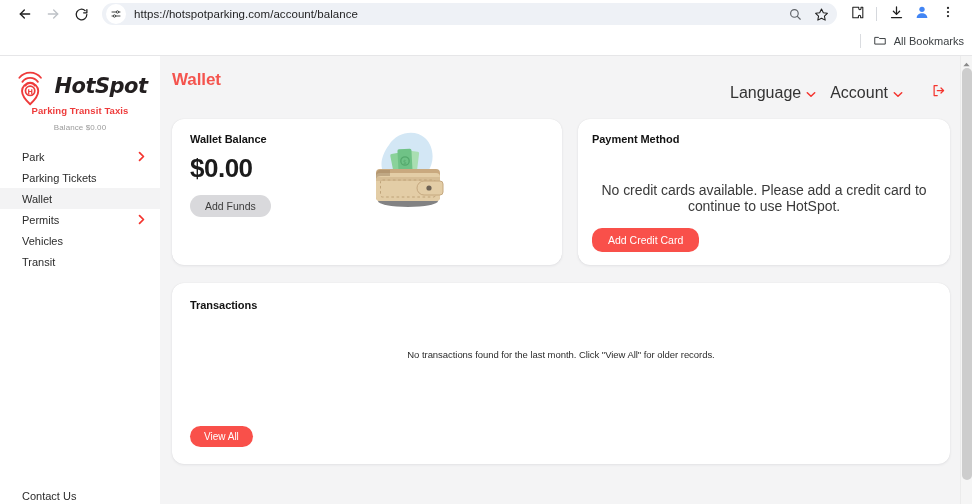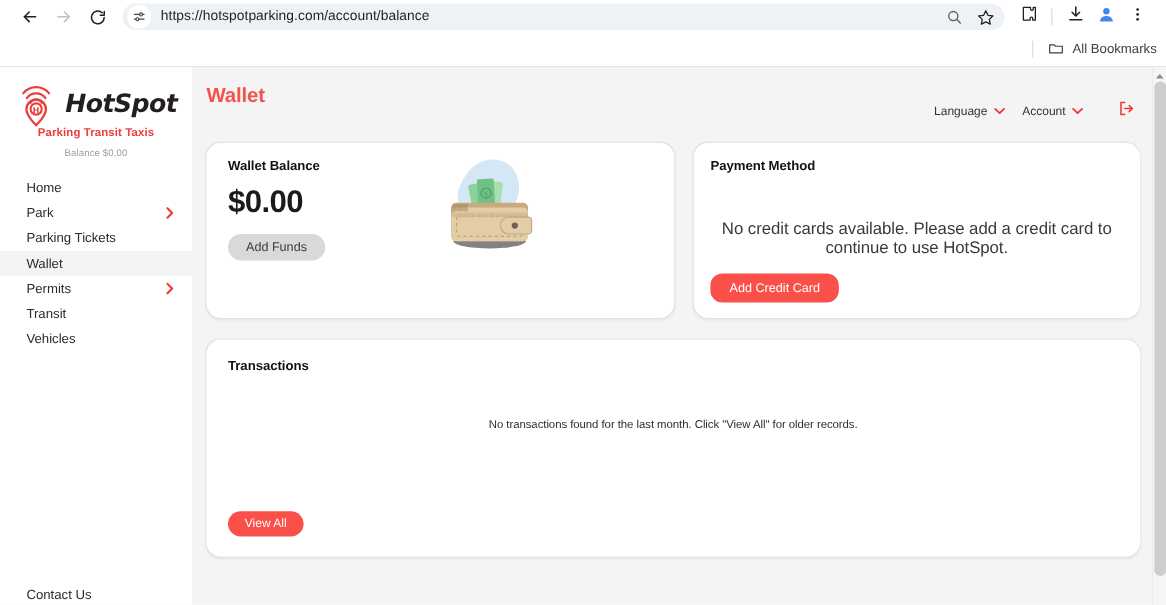--- a/index.html
+++ b/index.html
@@ -193,21 +193,21 @@
   }
   .header-right {
     margin-left: auto;
     display: flex;
     align-items: center;
     gap: 14px;
     margin-top: 13px;
   }
   .hdr-menu {
     display: flex; align-items: center; gap: 5px;
-    font-size: 10px;
+    font-size: 16px;
     color: #333;
   }
   .logout-icon { margin-left: 14px; display: flex; }
 
   .content {
     padding: 0 22px 0 12px;
     flex: 1;
   }
   .row {
     display: flex;
@@ -469,23 +469,20 @@
           <text x="21" y="32.1" font-family="DejaVu Sans, sans-serif" font-size="7.6" font-weight="bold" fill="#ee3b3b" text-anchor="middle">H</text>
         </svg>
       </span>
       <span class="brand-word">HotSpot</span>
     </div>
     <div class="brand-tag">Parking Transit Taxis</div>
     <div class="brand-balance">Balance $0.00</div>
 
     <nav class="nav">
 
-      <div class="nav-item">
-        <span class="nav-label">Home</span>
-      </div>
 
       <div class="nav-item">
         <span class="nav-label">Park</span>
         <span class="nav-chevron">
           <svg width="9" height="11" viewBox="0 0 10 14" fill="none" stroke="#f4342e" stroke-width="2.2" stroke-linecap="round" stroke-linejoin="round">
             <polyline points="2.5 2 7.5 7 2.5 12"></polyline>
           </svg>
         </span>
       </div>
 
@@ -500,25 +497,25 @@
       <div class="nav-item">
         <span class="nav-label">Permits</span>
         <span class="nav-chevron">
           <svg width="9" height="11" viewBox="0 0 10 14" fill="none" stroke="#f4342e" stroke-width="2.2" stroke-linecap="round" stroke-linejoin="round">
             <polyline points="2.5 2 7.5 7 2.5 12"></polyline>
           </svg>
         </span>
       </div>
 
       <div class="nav-item">
+        <span class="nav-label">Vehicles</span>
+      </div>
+
+      <div class="nav-item">
         <span class="nav-label">Transit</span>
-      </div>
-
-      <div class="nav-item">
-        <span class="nav-label">Vehicles</span>
       </div>
     </nav>
 
     <div class="sidebar-footer">
       <span>Contact Us</span>
     </div>
   </aside>
 
   <main class="main">
 

